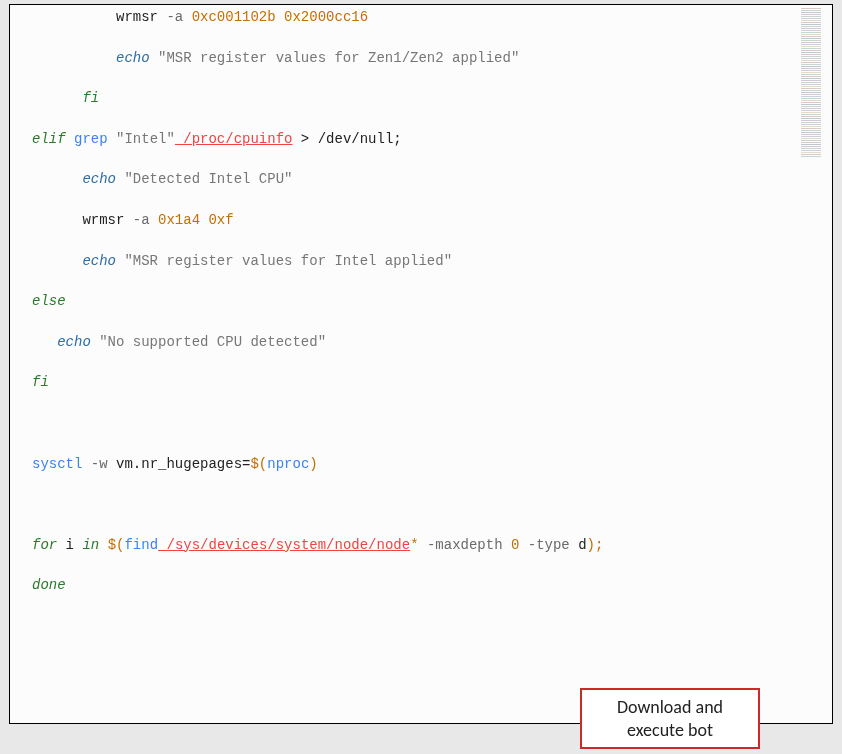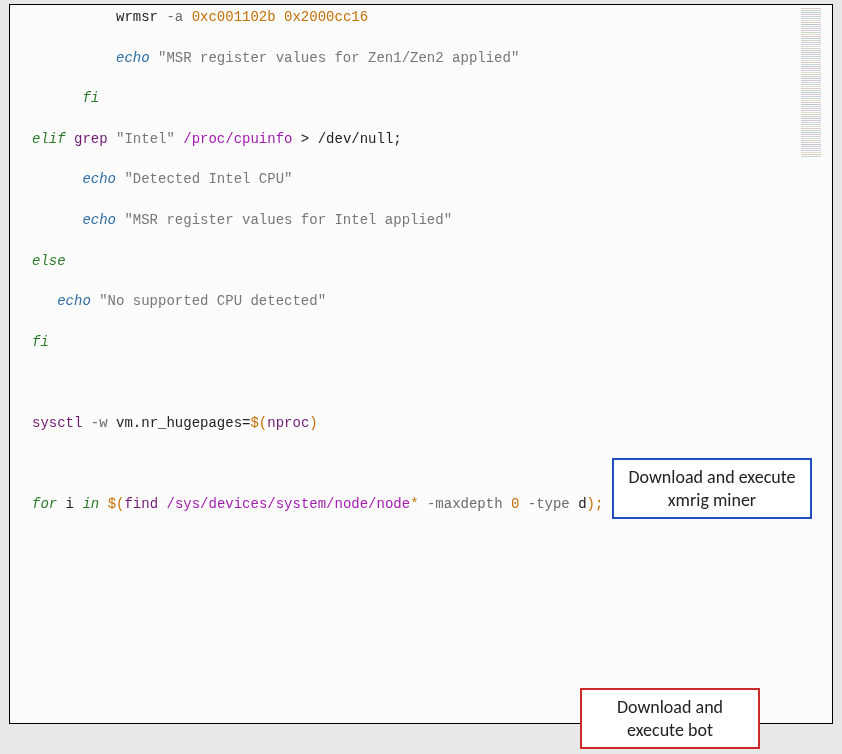--- a/index.html
+++ b/index.html
@@ -60,22 +60,22 @@
     white-space: pre;
   }
   .line { display:block; }
 
   .kw   { color:#2a7a2a; font-style:italic; }
   .arg  { color:#6a6a6a; }
   .str  { color:#777; }
   .num  { color:#c46f00; }
   .cmd  { color:#2e6da4; font-style:italic;text-align:center; }
   .plain{ color:#222; }
-  .func { color:#701a75; }
-  .path { color:#a21caf; }
+  .func { color:#3b82f6; }
+  .path { color:#ef4444;text-decoration:underline; }
   .var  { color:#2a7979; font-style:italic; }
   .pipe { color:#222; }
   .star { color:#c46f00; }
   .op   { color:#c46f00; }
 
   .callout {
     position: absolute;
     background: #fff;
     border-width: 2px;
     border-style: solid;
@@ -182,38 +182,37 @@
         <div class="mm-line mm1"></div>
         <div class="mm-line mm2"></div>
     </div>
 
     <div class="code-area">
 <pre><span class="line"><span class="plain">          wrmsr</span><span class="arg"> -a</span><span class="num"> 0xc001102b 0x2000cc16</span></span>
 <span class="line"><span class="cmd">          echo</span><span class="str"> "MSR register values for Zen1/Zen2 applied"</span></span>
 <span class="line"><span class="kw">      fi</span></span>
 <span class="line"><span class="kw">elif</span><span class="func"> grep</span><span class="str"> "Intel"</span><span class="path"> /proc/cpuinfo</span><span class="pipe"> &gt;</span><span class="plain"> /dev/null</span><span class="plain">;</span></span>
 <span class="line"><span class="cmd">      echo</span><span class="str"> "Detected Intel CPU"</span></span>
+<span class="line"><span class="plain">      wrmsr</span><span class="arg"> -a</span><span class="num"> 0x1a4 0xf</span></span>
 <span class="line"><span class="cmd">      echo</span><span class="str"> "MSR register values for Intel applied"</span></span>
 <span class="line"><span class="kw">else</span></span>
 <span class="line"><span class="cmd">   echo</span><span class="str"> "No supported CPU detected"</span></span>
 <span class="line"><span class="kw">fi</span></span>
 <span class="line"> </span>
 <span class="line"><span class="func">sysctl</span><span class="arg"> -w</span><span class="plain"> vm.nr_hugepages=</span><span class="op">$(</span><span class="func">nproc</span><span class="op">)</span></span>
 <span class="line"> </span>
 <span class="line"><span class="kw">for</span><span class="plain"> i</span><span class="kw"> in</span><span class="op"> $(</span><span class="func">find</span><span class="path"> /sys/devices/system/node/node</span><span class="star">*</span><span class="arg"> -maxdepth</span><span class="num"> 0</span><span class="arg"> -type</span><span class="plain"> d</span><span class="op">);</span></span>
+<span class="line"><span class="kw">done</span></span>
 
 
 
 
 
 </pre>
 
     </div>
   </div>
 
-  <div class="callout callout-blue">
-    <span>Download and execute xmrig miner</span>
-  </div>
   <div class="callout callout-red">
     <span>Download and execute bot</span>
   </div>
 
 </div>
 
 </body></html>

